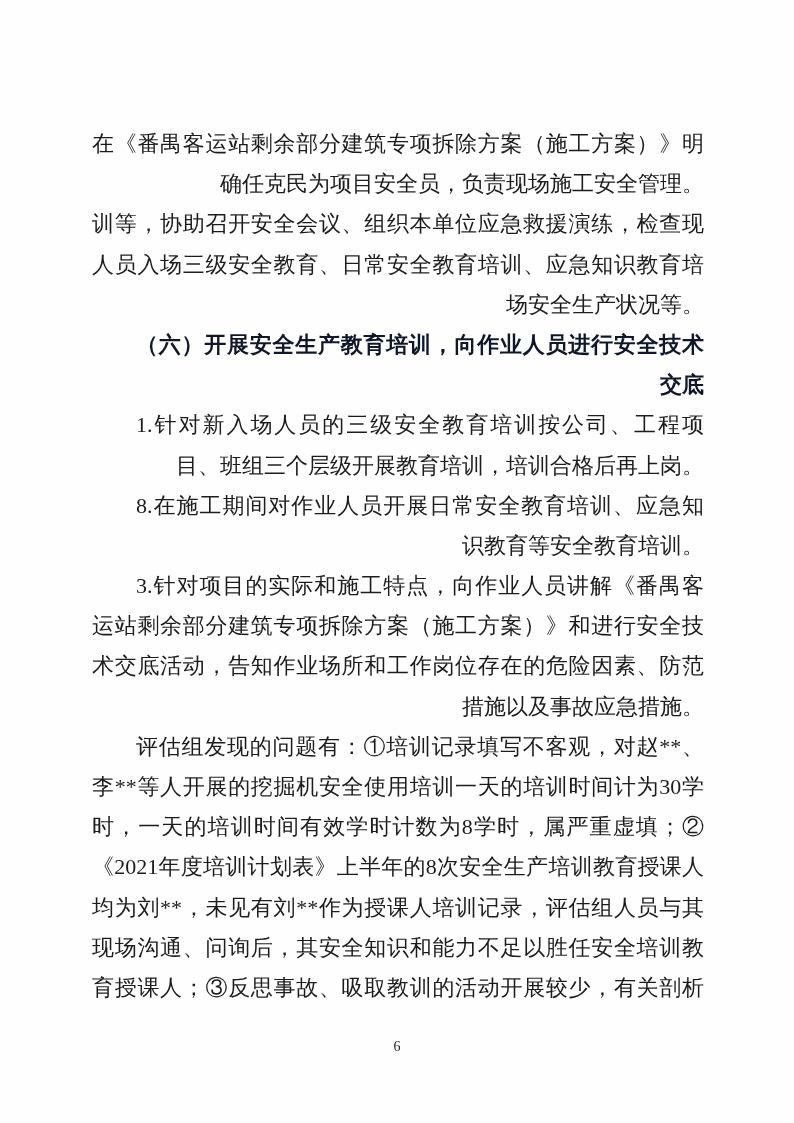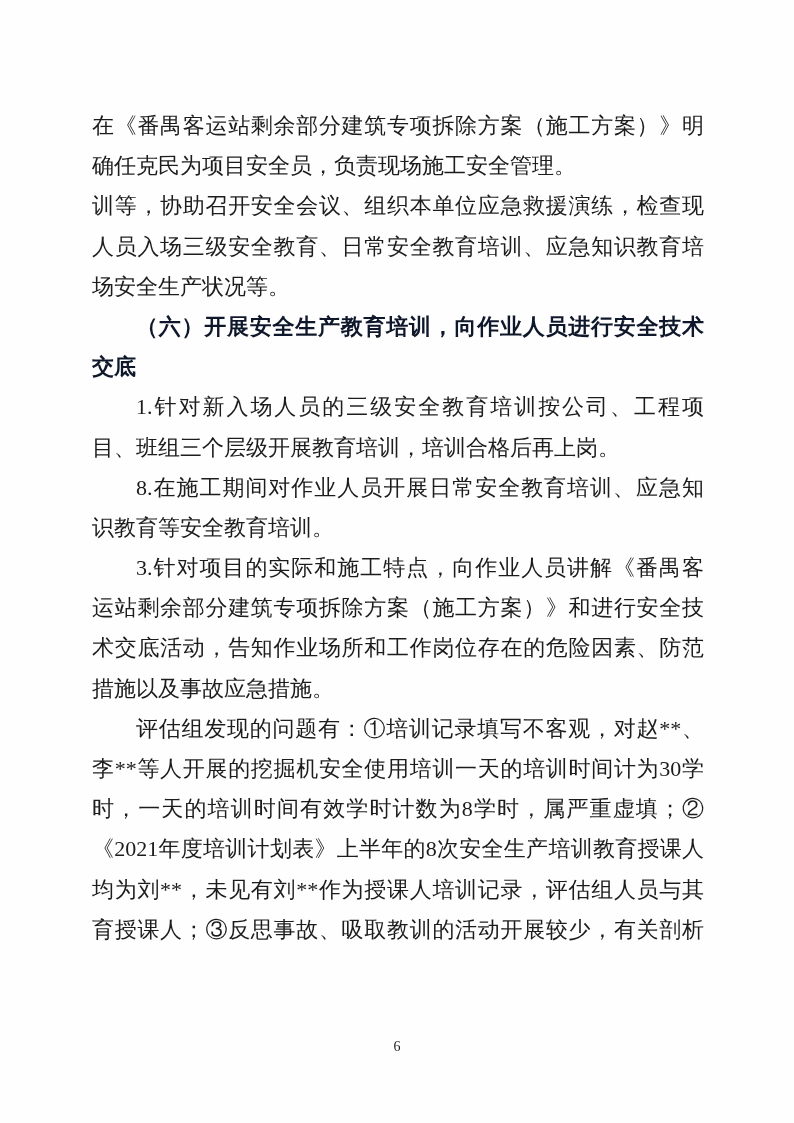--- a/index.html
+++ b/index.html
@@ -13,37 +13,37 @@
     height: 1123px;
     background: #fefefe;
     margin: 0 auto;
     overflow: hidden;
     font-family: "Liberation Serif", serif;
     color: #1c1c1c;
   }
   .doc-body {
     position: absolute;
     left: 92px;
-    top: 106px;
+    top: 124px;
     width: 612px;
   }
   .line {
     height: 40.2px;
     line-height: 40.2px;
     font-size: 22px;
     letter-spacing: 0px;
     overflow: hidden;
   }
   
   .line.jfull {
     text-align: justify;
     text-align-last: justify;
   }
   .line.jleft {
-    text-align: left;
+    text-align: right;
   }
   .line.indent2 {
     text-indent: 44px;
   }
   .line.bold {
     font-weight: 700;
     color: #0f172a;
     font-family: "Liberation Sans", sans-serif;
   }
   .footer {
@@ -76,16 +76,17 @@
       <div class="line jleft">识教育等安全教育培训。</div>
       <div class="line indent2 jfull">3.针对项目的实际和施工特点，向作业人员讲解《番禺客</div>
       <div class="line jfull">运站剩余部分建筑专项拆除方案（施工方案）》和进行安全技</div>
       <div class="line jfull">术交底活动，告知作业场所和工作岗位存在的危险因素、防范</div>
       <div class="line jleft">措施以及事故应急措施。</div>
       <div class="line indent2 jfull">评估组发现的问题有：①培训记录填写不客观，对赵**、</div>
       <div class="line jfull">李**等人开展的挖掘机安全使用培训一天的培训时间计为30学</div>
       <div class="line jfull">时，一天的培训时间有效学时计数为8学时，属严重虚填；②</div>
       <div class="line jfull">《2021年度培训计划表》上半年的8次安全生产培训教育授课人</div>
       <div class="line jfull">均为刘**，未见有刘**作为授课人培训记录，评估组人员与其</div>
+      <div class="line jfull">现场沟通、问询后，其安全知识和能力不足以胜任安全培训教</div>
       <div class="line jfull">育授课人；③反思事故、吸取教训的活动开展较少，有关剖析</div>
     </div>
   <div class="footer">6</div>
 </div>
 
 </body></html>

